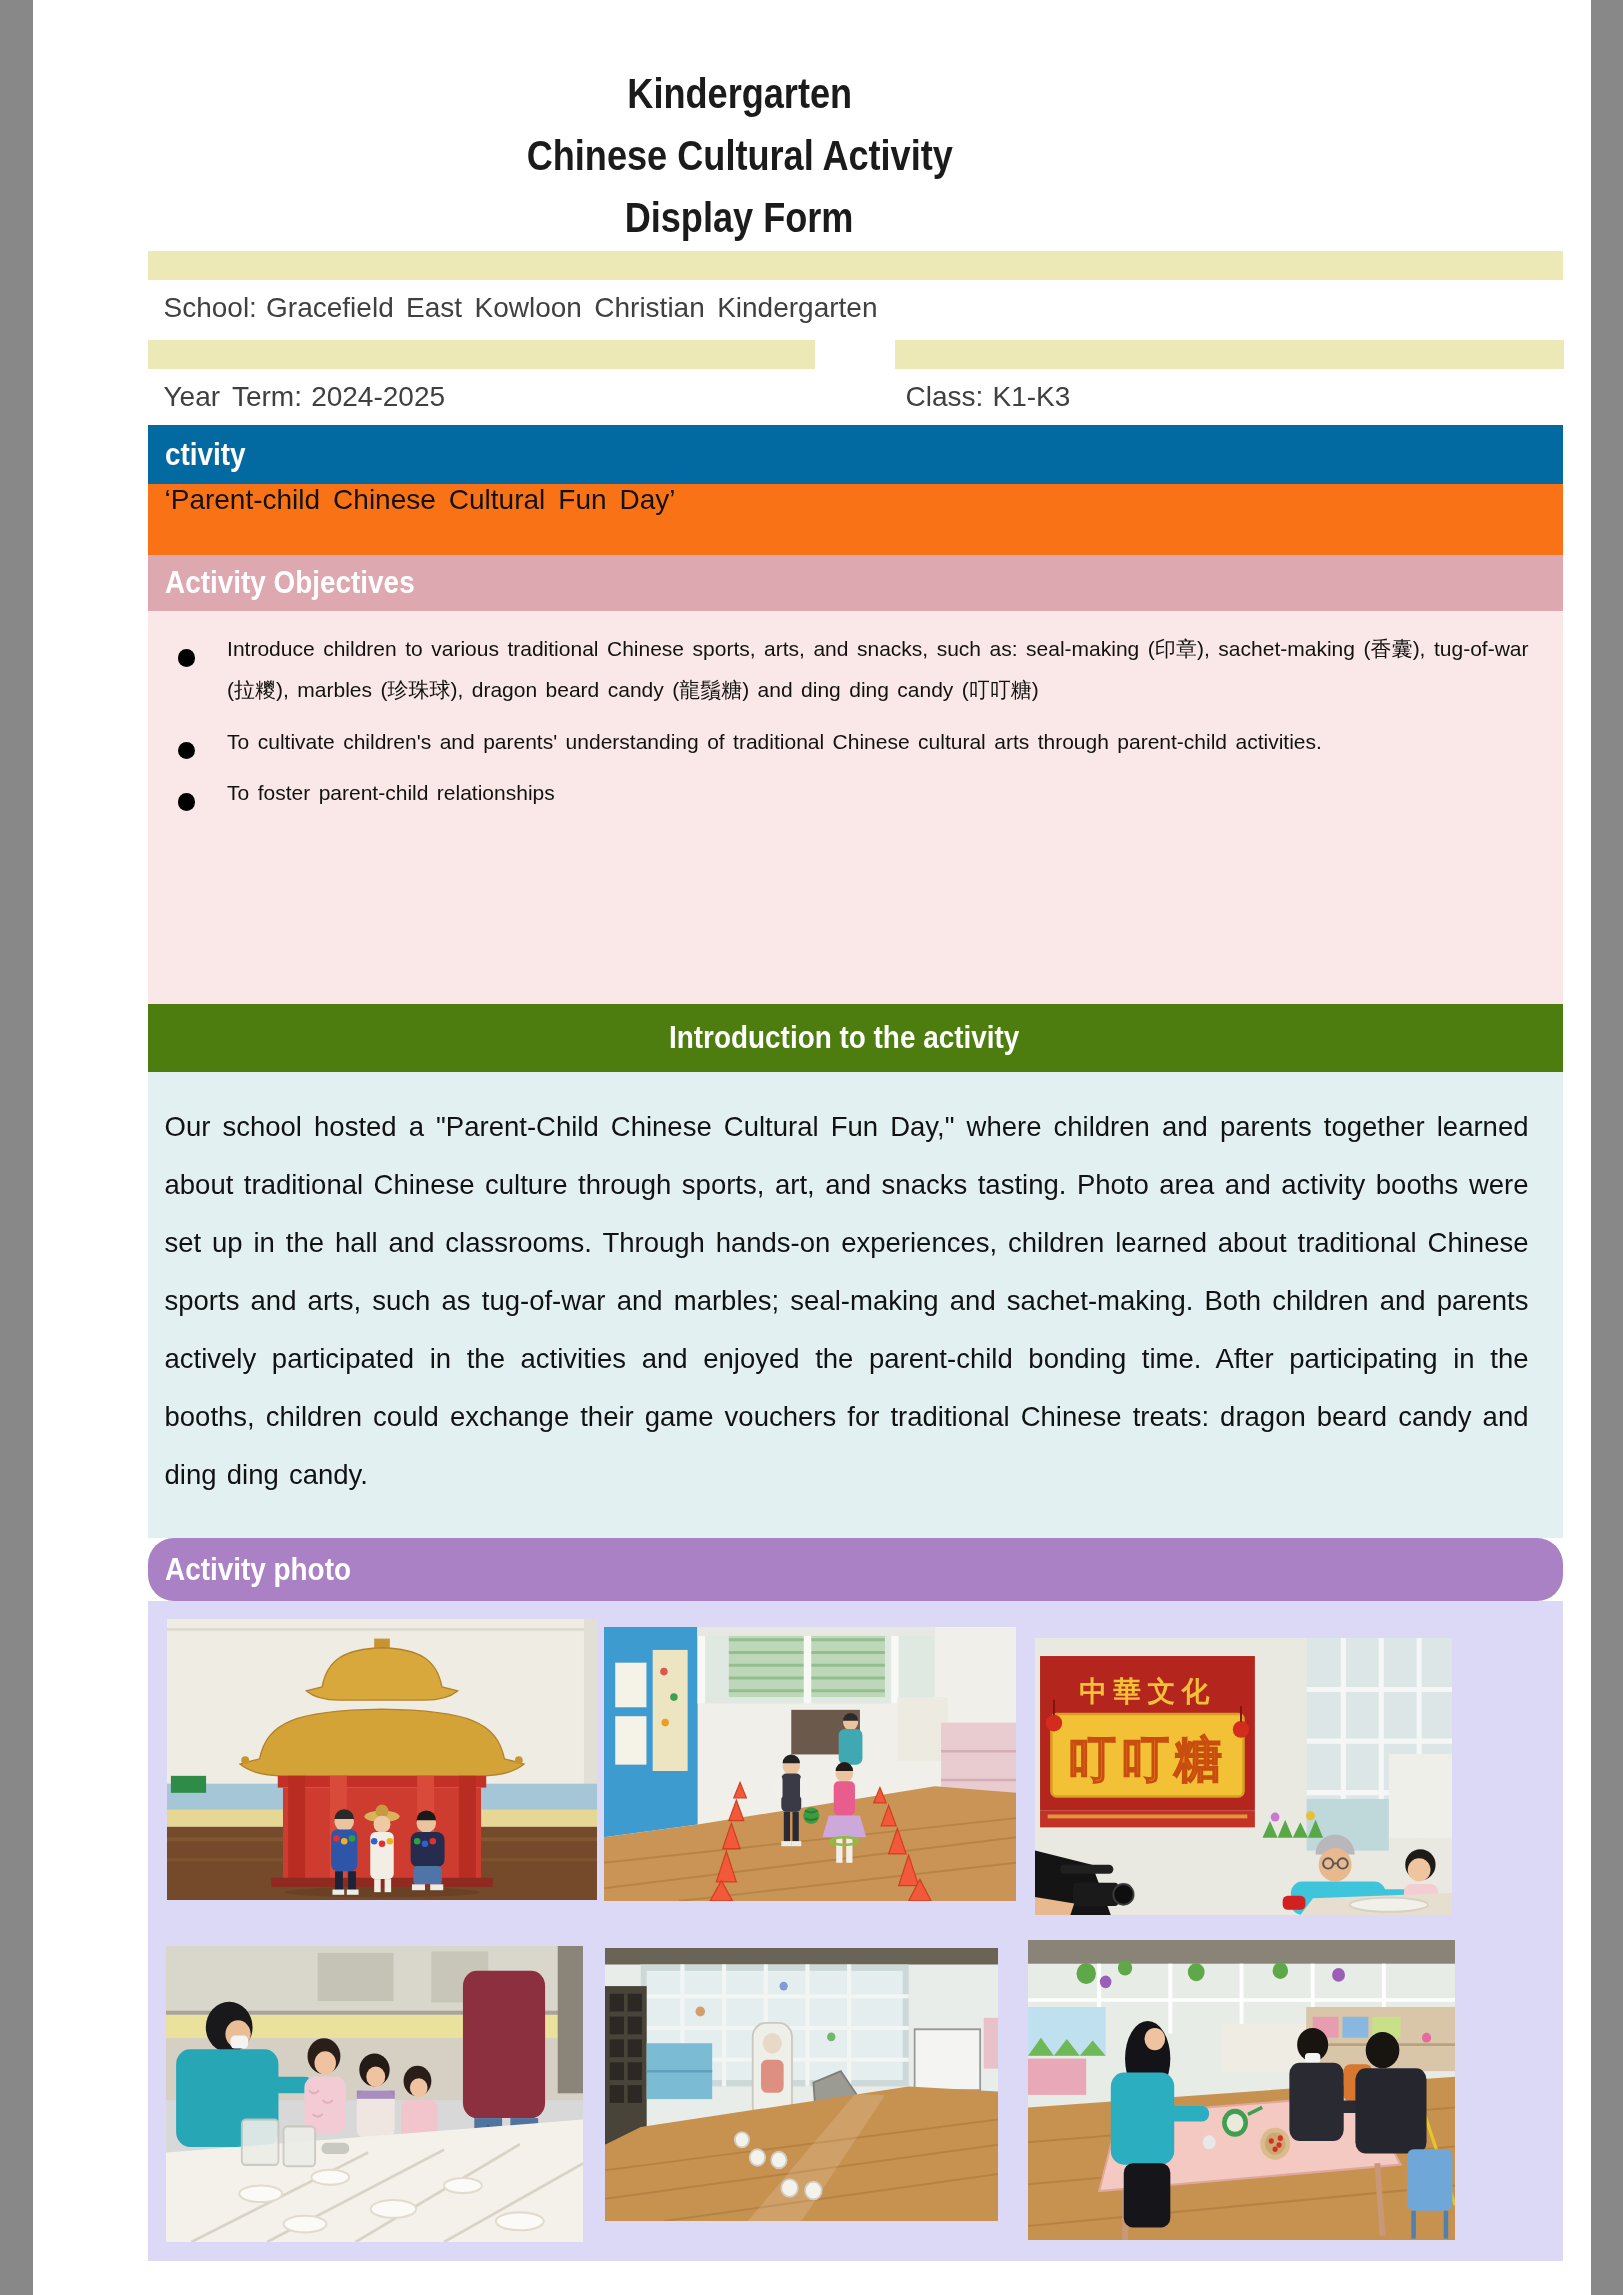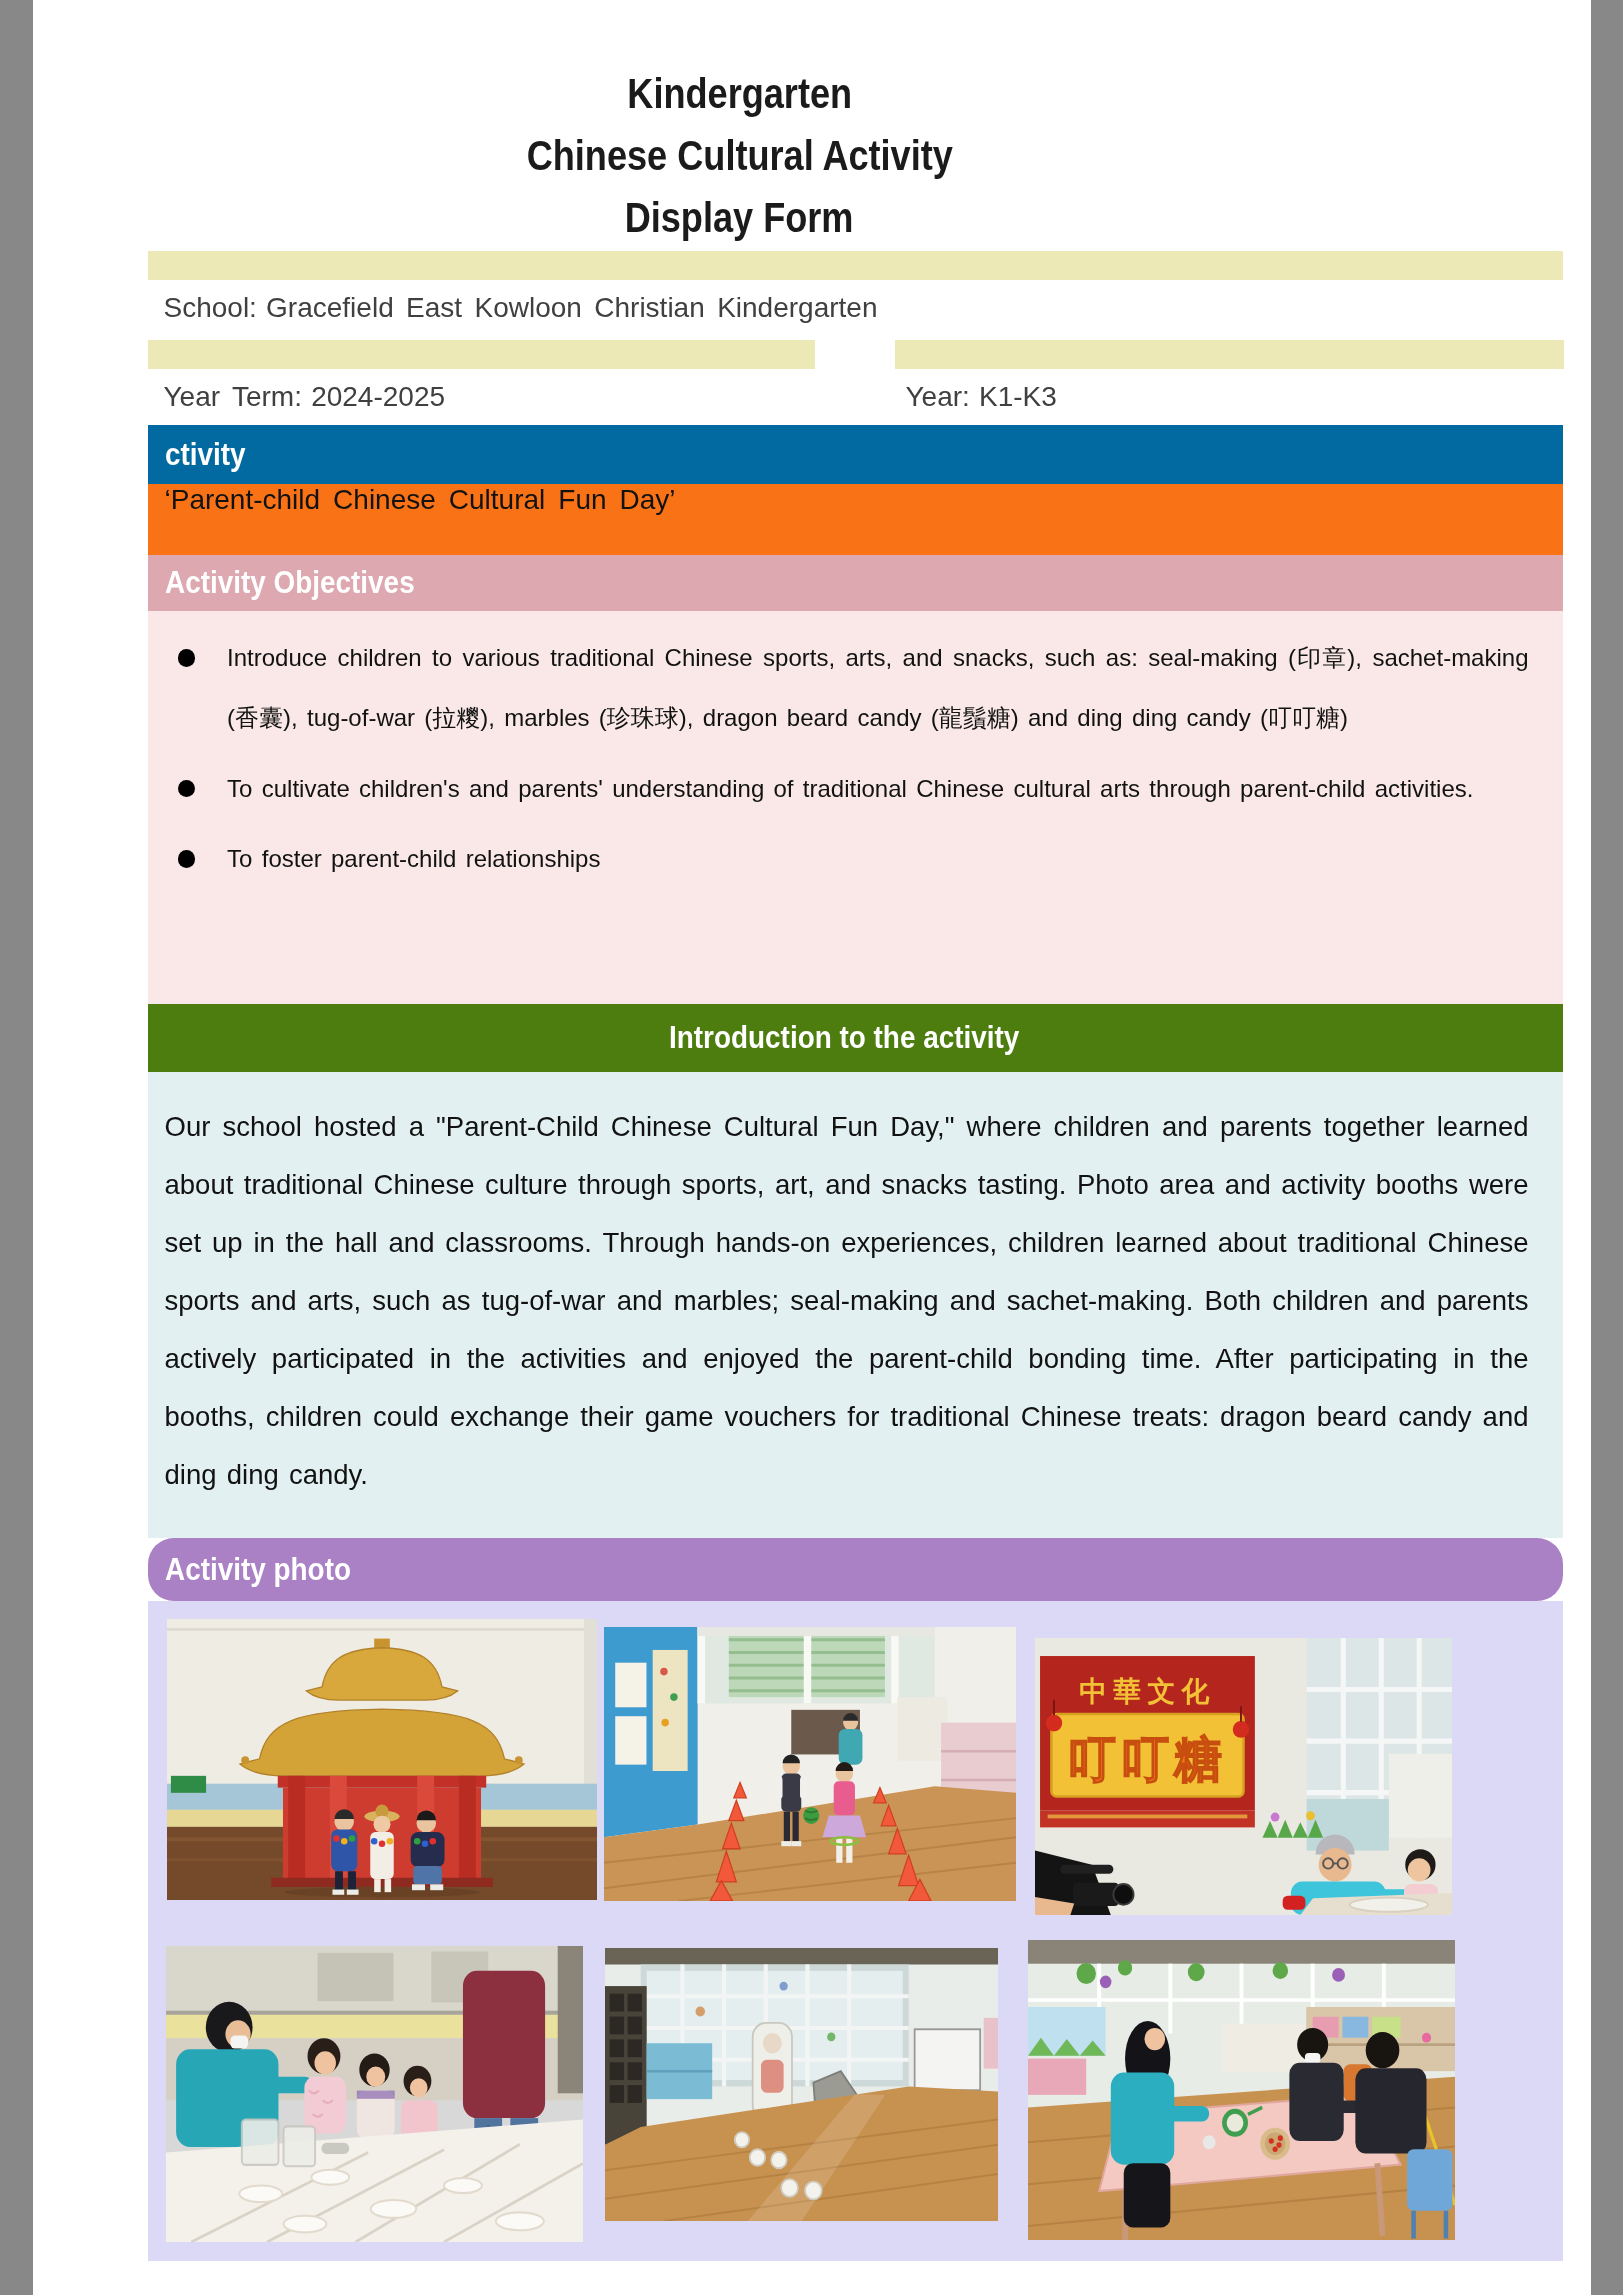--- a/index.html
+++ b/index.html
@@ -25,21 +25,21 @@
   
   .band{left:115px;width:1415px;display:flex;align-items:center;padding-left:17px;
         box-sizing:border-box;font-weight:bold;color:#ffffff;font-size:31px;}
   #band-activity{top:425px;height:59px;background:#0369a1;}
   #activity-body{left:115px;top:484px;width:1415px;height:71px;background:#f97316;
                  display:flex;align-items:flex-start;padding-left:17px;box-sizing:border-box;
                  font-size:28px;font-weight:500;word-spacing:5.2px;}
   #band-objectives{top:555px;height:56px;background:#DDA8B0;}
   #objectives-body{left:115px;top:611px;width:1415px;height:393px;background:#F9E8E7;box-sizing:border-box;}
   .bullets{margin:0;padding:17px 34px 0 19.6px;list-style:none;}
-  .bullets li{position:relative;padding-left:60px;font-size:24px;line-height:60px;
+  .bullets li{position:relative;padding-left:60px;font-size:21px;line-height:41px;
               text-align:justify;word-spacing:2.6px;}
   .bullets li + li{margin-top:10.5px;}
   .bullets li::before{content:"";position:absolute;left:10.5px;top:21px;width:17.7px;height:17.7px;
                       border-radius:50%;background:#000;}
   #band-intro{top:1004px;height:68px;background:#4d7c0f;justify-content:center;}
   #intro-body{left:115px;top:1072px;width:1415px;height:466px;background:#E3F0F2;
               padding:26px 34px 0 17px;box-sizing:border-box;}
   #intro-text{font-size:27.5px;line-height:58px;text-align:justify;word-spacing:2.6px;margin:0;}
   #band-photo{top:1538px;height:63px;background:#A981C4;border-radius:26px;}
   #photo-area{left:115px;top:1601px;width:1415px;height:660px;background:#DCD9F6;}
@@ -68,21 +68,21 @@
   <div class="abs bar" id="bar-left"></div>
   <div class="abs bar" id="bar-right"></div>
 
   <div class="abs fieldline" id="school-field">
     <span class="lab">School:</span><span>Gracefield East Kowloon Christian Kindergarten</span>
   </div>
   <div class="abs fieldline" id="year-field">
     <span class="lab">Year Term:</span><span>2024-2025</span>
   </div>
   <div class="abs fieldline" id="class-field">
-    <span class="lab">Year:</span><span>K1-K3</span>
+    <span class="lab">Class:</span><span>K1-K3</span>
   </div>
 
   <div class="abs band" id="band-activity">
     <span class="xl">ctivity</span>
   </div>
   <div class="abs" id="activity-body">
     <span>‘Parent-child Chinese Cultural Fun Day’</span>
   </div>
 
   <div class="abs band" id="band-objectives">

